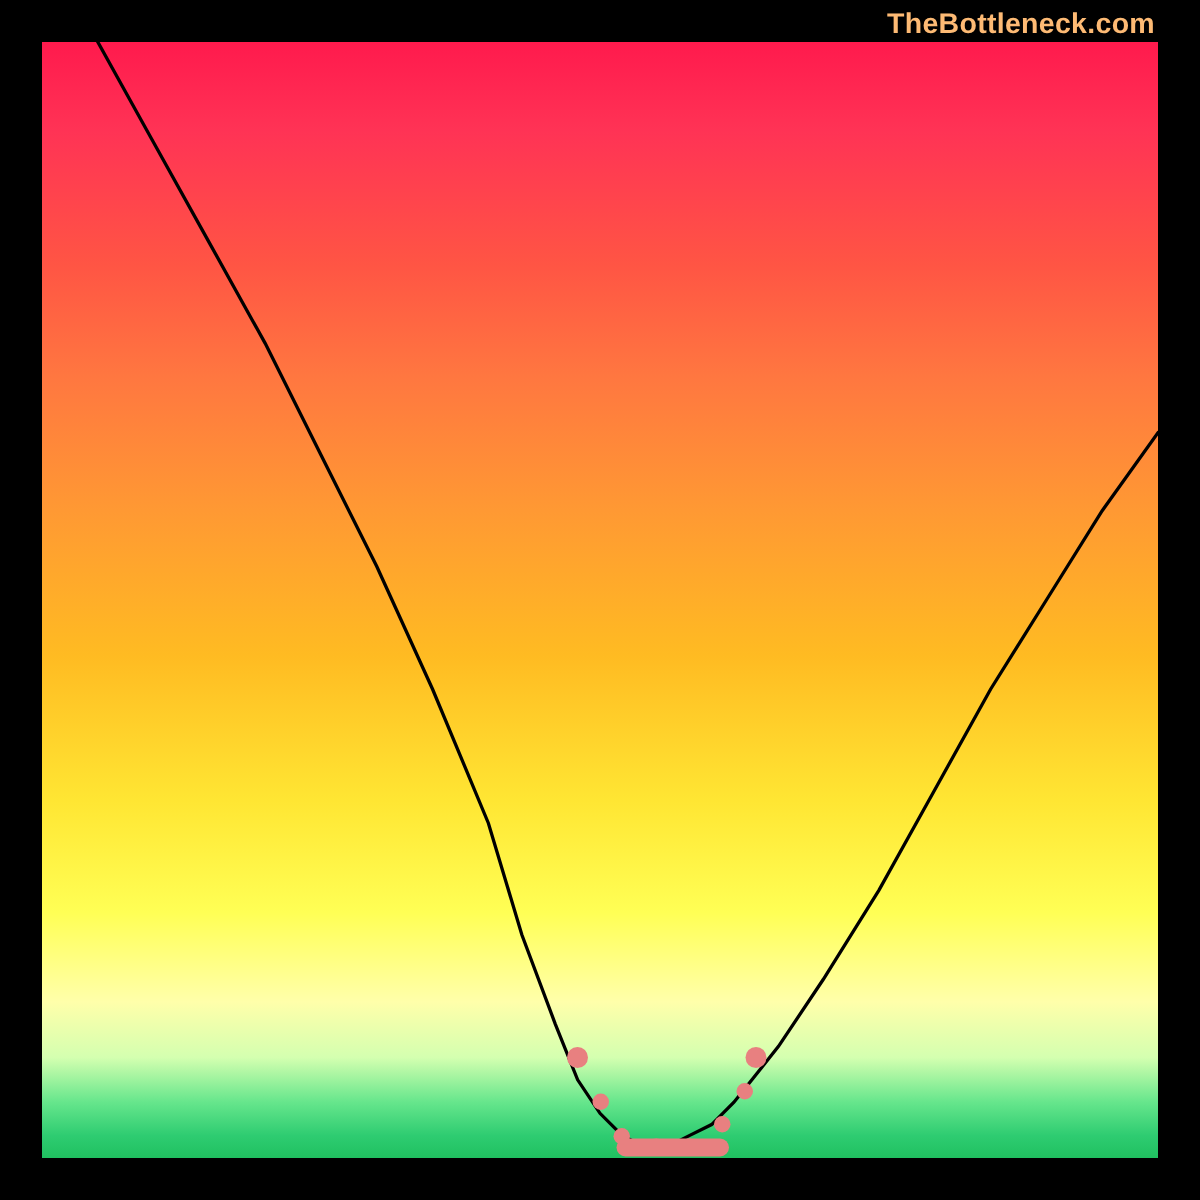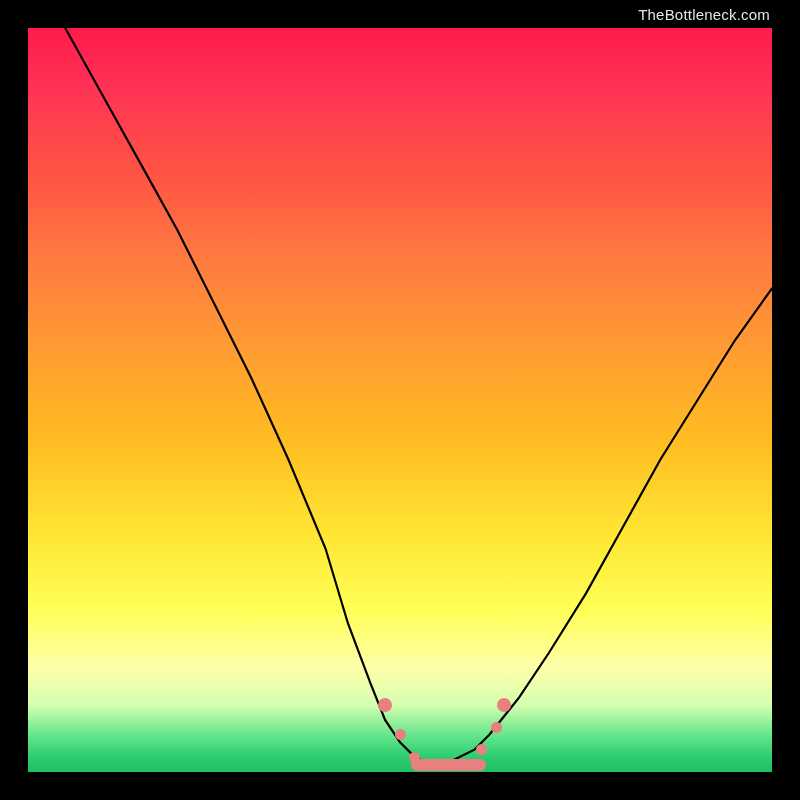--- a/index.html
+++ b/index.html
@@ -38,23 +38,23 @@
       #d4ffb0 91%,
       #66e68c 95%,
       #2ecc71 98%,
       #20c060 100%
     );
   }
   .watermark {
     position: absolute;
     top: 6px;
     right: 30px;
-    color: #e5e5e5;
-    font-size: 15px;
-    font-weight: 400;
+    color: #fdba74;
+    font-size: 19px;
+    font-weight: 700;
     letter-spacing: 0.2px;
     z-index: 10;
   }
   svg.curve {
     position: absolute;
     top: 0;
     left: 0;
     width: 744px;
     height: 744px;
     z-index: 5;

